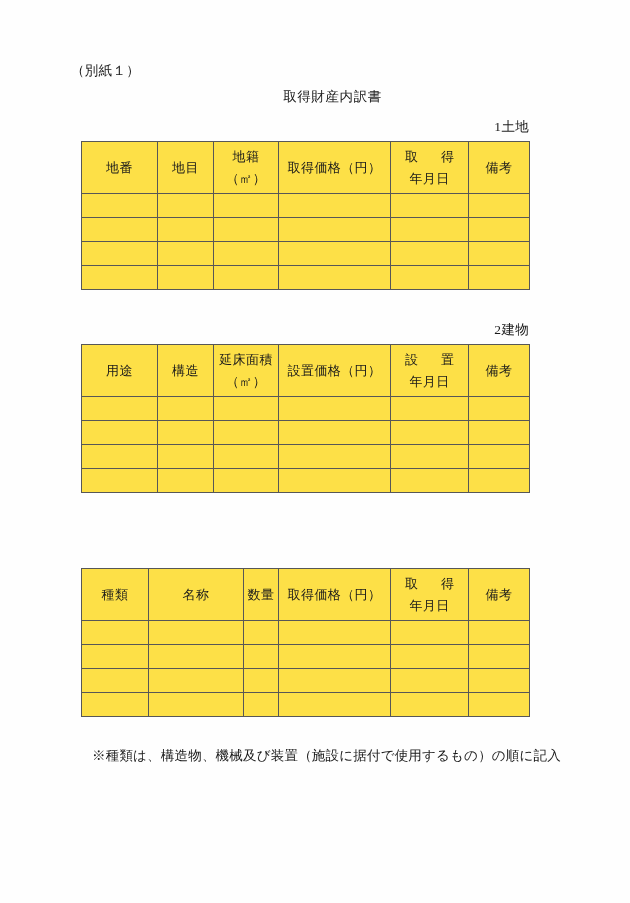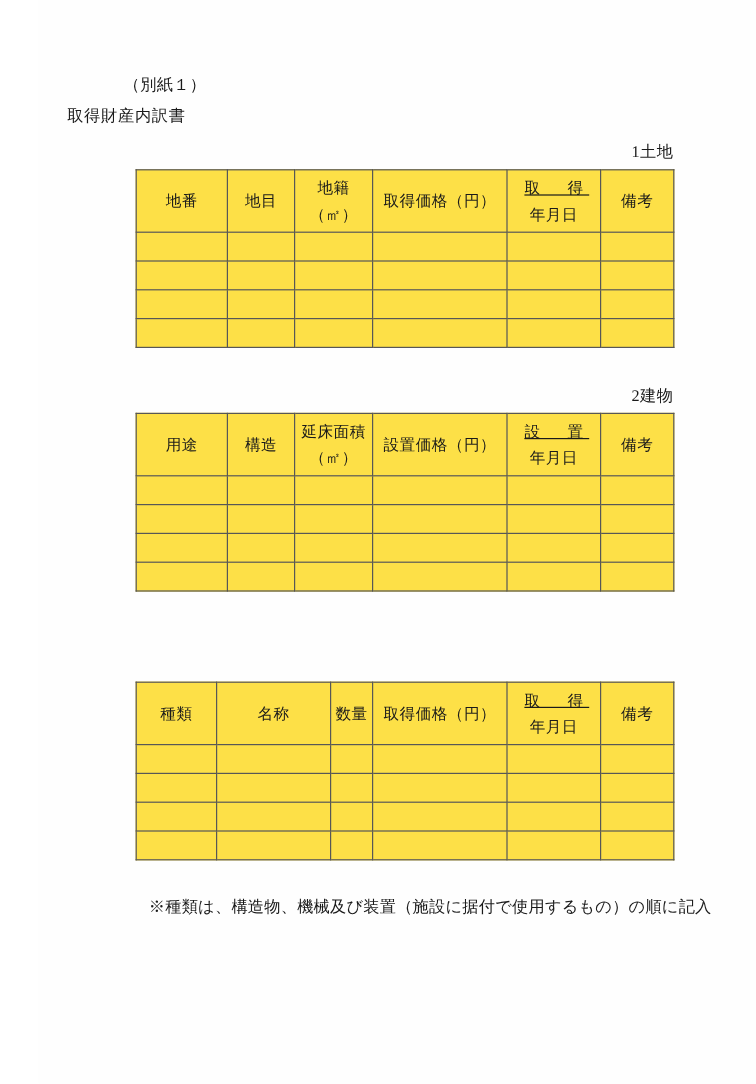--- a/index.html
+++ b/index.html
@@ -12,39 +12,39 @@
     height: 903px;
     position: relative;
     font-family: "Liberation Serif", "DejaVu Serif", serif;
     color: #1a1a1a;
     overflow: hidden;
   }
   .page {
     position: absolute;
     inset: 0;
     background: #fefefe;
-    margin-left: 32px;
   }
 
   
   .doc-label {
     position: absolute;
     left: 71px;
     top: 62px;
     font-size: 13.5px;
     letter-spacing: 0.3px;
     white-space: nowrap;
   }
 
   
   .doc-title {
     position: absolute;
-    left: 0;
+    left: 11px;
     right: 0;
     top: 88px;
+    text-align: center;
     font-size: 13.5px;
     letter-spacing: 0.6px;
   }
   .doc-title-inner { display: inline-block; margin-left: 24px; }
 
   
   .section { position: absolute; left: 81px; width: 448px; }
   #section-1 { top: 118px; }
   #section-2 { top: 321px; }
   #section-3 { top: 568px; }
@@ -78,21 +78,21 @@
     vertical-align: middle;
     text-align: center;
     line-height: 1.65;
     letter-spacing: 0.4px;
   }
   table.form-table tbody td {
     height: 23px;
   }
   .hd-line1 { display: block; }
   .hd-line2 { display: block; }
-  .spaced { letter-spacing: 5px; padding-left: 5px; text-decoration: underline; }
+  .spaced { letter-spacing: 5px; padding-left: 5px; }
 
   
   .note {
     position: absolute;
     left: 92px;
     font-size: 13.5px;
     letter-spacing: 0.2px;
     line-height: 1.85;
     white-space: nowrap;
   }

